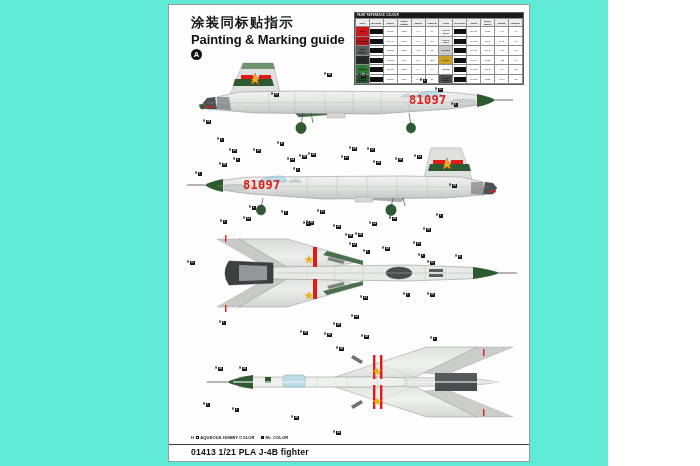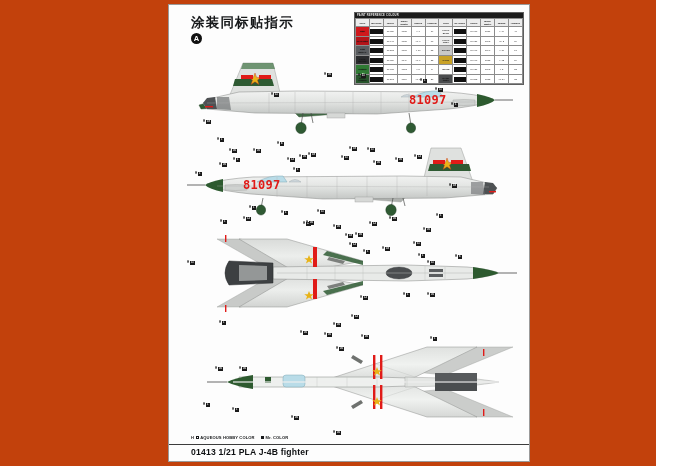--- a/index.html
+++ b/index.html
@@ -5,22 +5,22 @@
   * { box-sizing: border-box; margin: 0; padding: 0; }
   html, body {
     width: 700px; height: 466px;
     background: #ffffff;
     font-family: "Liberation Sans", sans-serif;
     overflow: hidden;
   }
 
   #page {
     position: relative;
-    width: 656px; height: 466px;
-    background: #c2410c;
+    width: 608px; height: 466px;
+    background: #5eead4;
   }
 
   
   #sheet {
     position: absolute;
     left: 168px; top: 4px;
     width: 362px; height: 458px;
     background: #fdfdfd;
     border: 1px solid #9a9a9a;
   }
@@ -150,20 +150,21 @@
   }
 </style>
 </head>
 <body>
 
 <div id="page">
   <div id="sheet">
 
     <div id="title-block">
       <div class="title-cn">涂装同标贴指示</div>
+      <div class="title-en">Painting &amp; Marking guide</div>
       <div class="variant-badge">A</div>
     </div>
 
     <div id="paint-table">
       <div class="tbl-title">PAINT REFERENCE COLOUR</div>
       <table>
         <thead>
           <tr>
             <th>Color</th>
             <th>Mr.Hobby</th>

